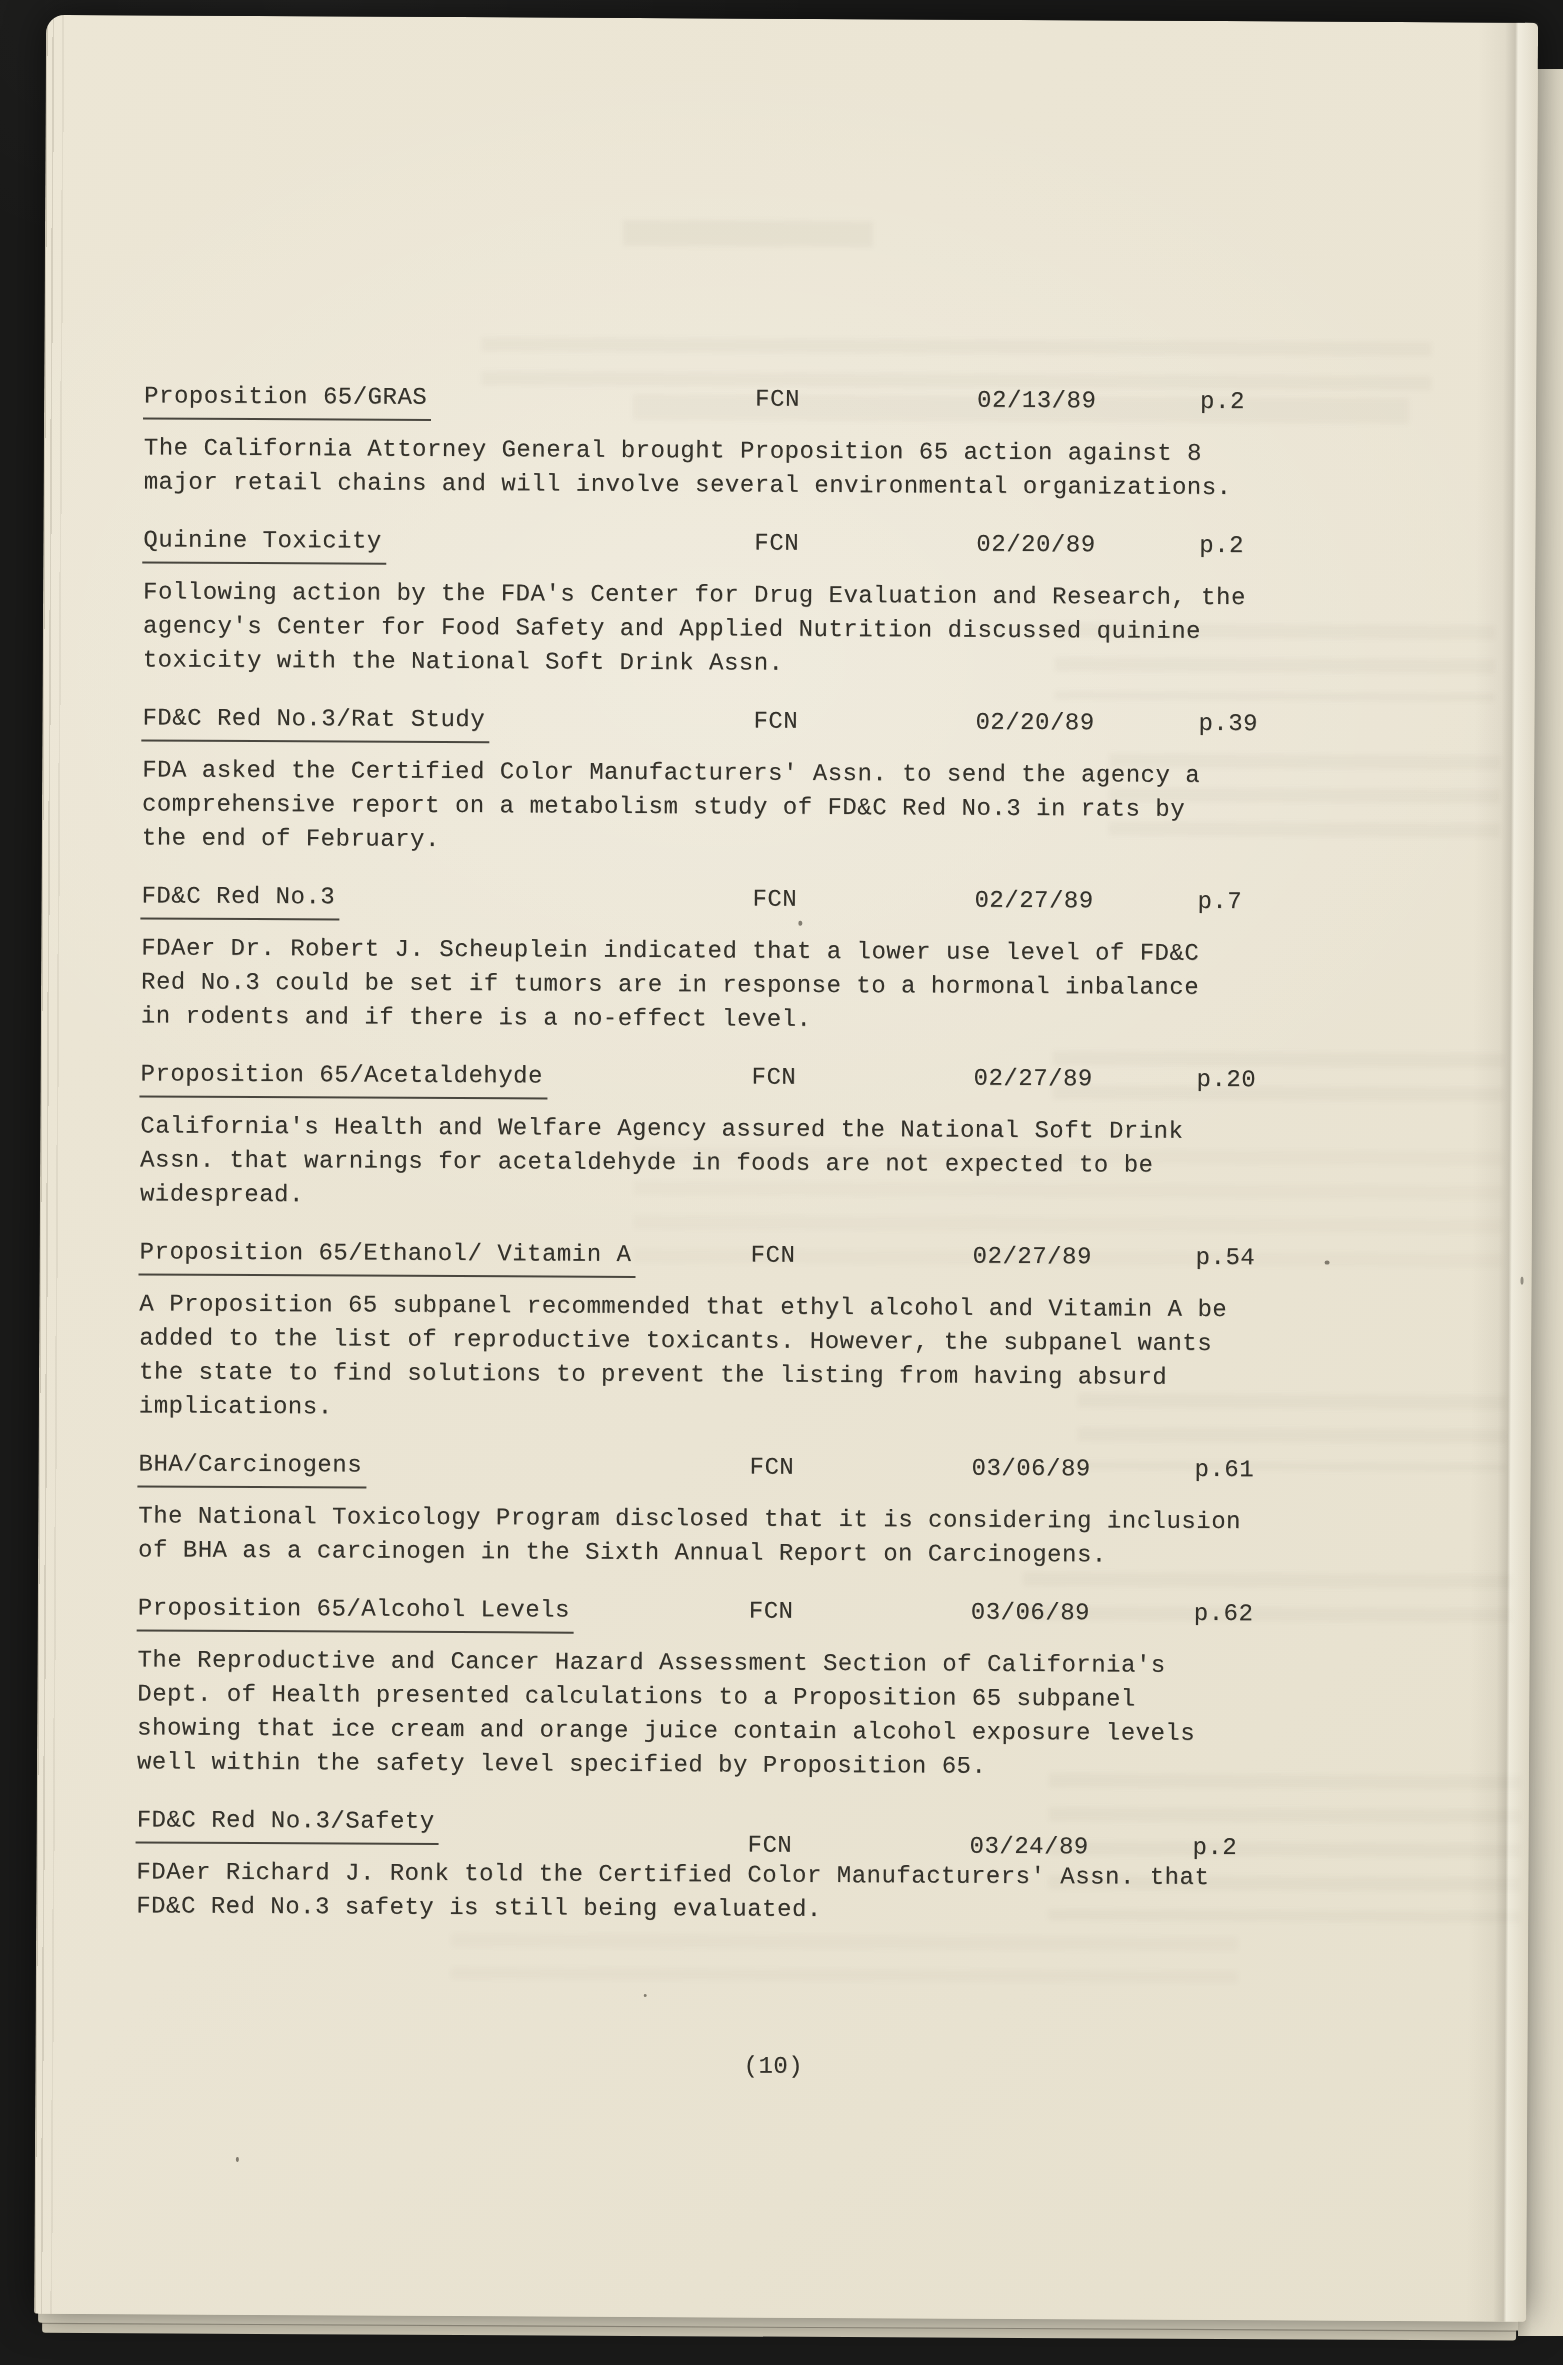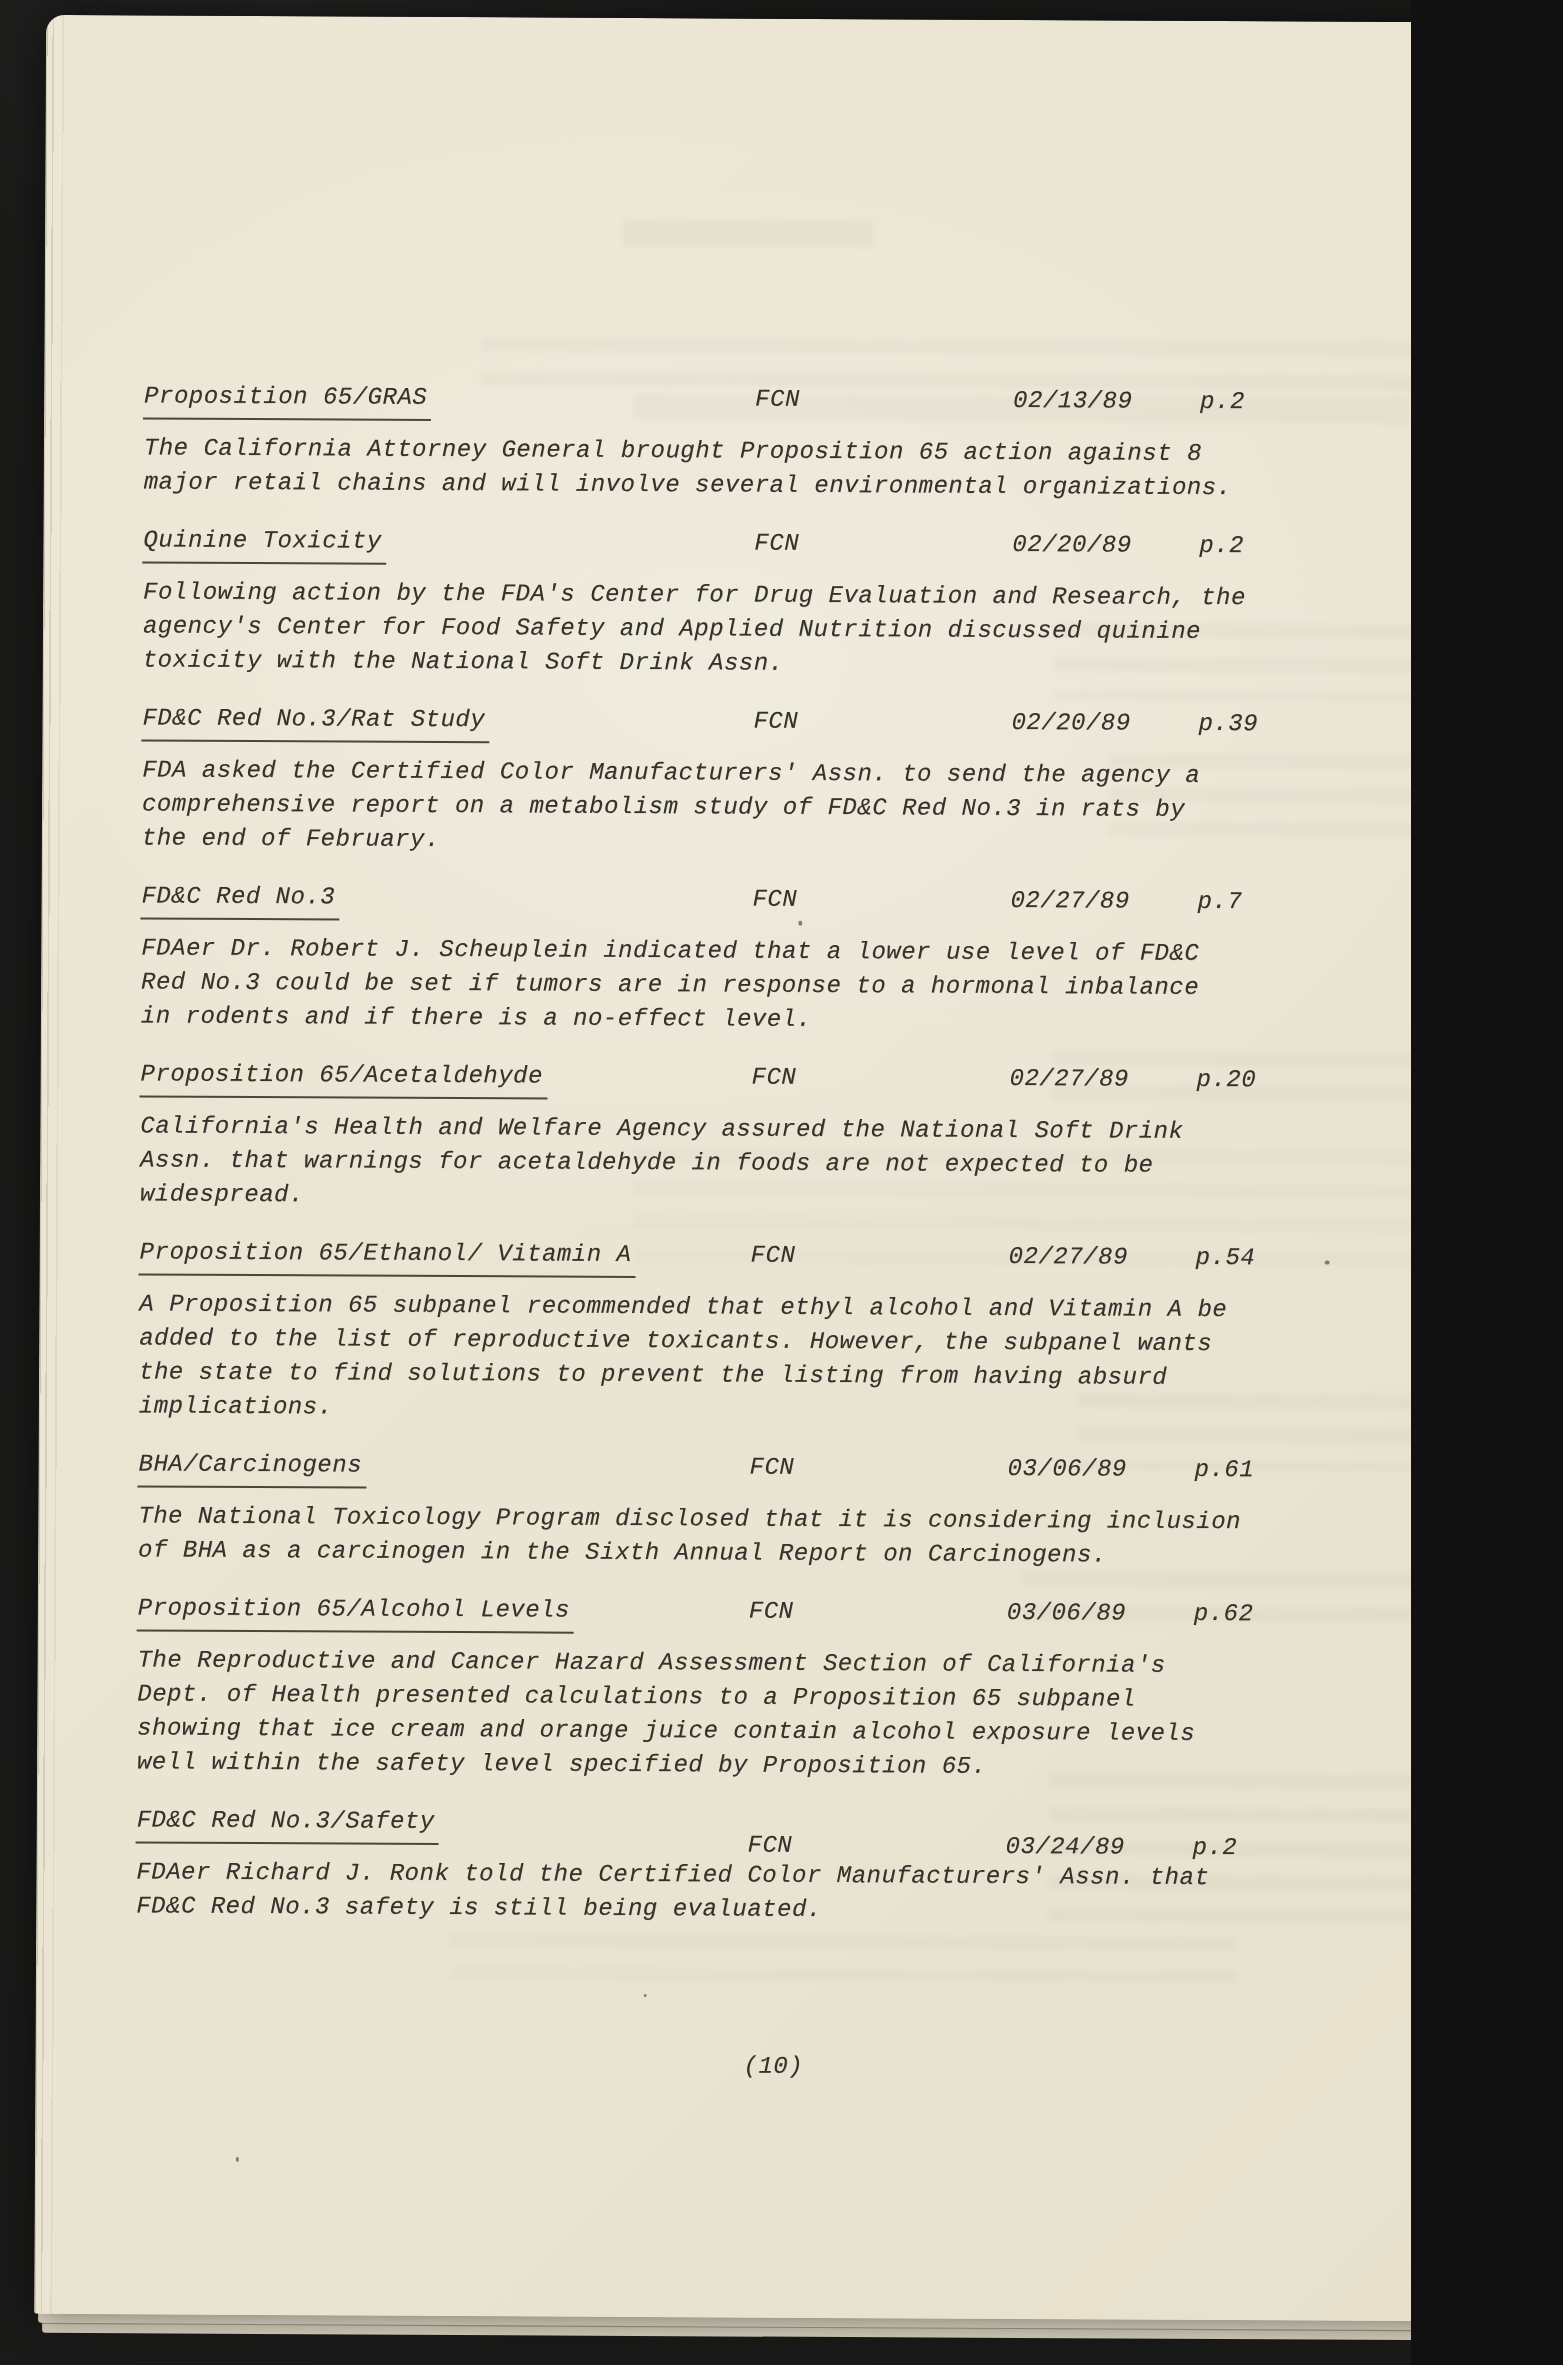--- a/index.html
+++ b/index.html
@@ -3,26 +3,25 @@
 <meta charset="utf-8">
 <style>
   :root{
     --background:#1a1a19;
     --paper:#ebe5d4;
     --paper_dark:#ddd7c3;
     --ink:#34322b;
   }
   html,body{margin:0;padding:0;background:#111;}
   .scan{
-    position:relative;width:1411px;height:2366px;overflow:hidden;
+    position:relative;width:1563px;height:2366px;overflow:hidden;
     background:
       radial-gradient(869px 489px at 20% 0%, rgba(255,255,255,.03), transparent 60%),
       var(--background,#1a1a19);
     font-family:"Liberation Mono","DejaVu Sans Mono",monospace;
-    font-style:italic;
   }
   
   .sheet{position:absolute;transform:rotate(.3deg);transform-origin:22px 22px;}
   .sheet-under2{left:54px;top:38px;width:1474px;height:2295px;background:#d7d1bd;border-radius:16.3px 3.3px 3.3px 3.3px;}
   .sheet-under1{left:50px;top:26px;width:1483px;height:2297px;background:#e2dcc8;border-radius:17.4px 3.3px 3.3px 3.3px;
     box-shadow:0 1.1px 0 rgba(60,55,45,.35);}
   .right-sliver{
     position:absolute;left:1518px;top:69px;width:46px;height:2267px;
     background:linear-gradient(90deg,#cfc9b6, #e6e0cd 30%, #e3ddca);
   }
@@ -53,21 +52,21 @@
   .content{position:absolute;left:100px;top:0;width:1140px;color:var(--ink,#34322b);
     font-size:24px;line-height:34px;letter-spacing:0.5px;
     text-shadow:0.3px 0.3px 0 rgba(52,50,44,.35);}
   .entries{padding-top:364px;}
   .entry{margin-top:24px;}
   .entry:first-child{margin-top:0;}
   .entry-head{position:relative;height:41px;margin-bottom:11px;}
   .entry-title{display:inline-block;border-bottom:2.7px solid rgba(50,48,41,.88);padding:0 4.3px 4.3px 1.1px;margin-left:-1.1px;}
   .meta{position:absolute;top:0;}
   .meta.src{left:611px;}
-  .meta.date{left:869px;}
+  .meta.date{left:833px;}
   .meta.pref{left:1056px;}
   .offset-meta .meta{top:22px;}
   .entry-body{white-space:pre-line;}
   .page-number{margin-top:123px;width:100%;padding-left:136px;box-sizing:border-box;text-align:center;}
   
   .ghosts,.specks{position:absolute;inset:0;pointer-events:none;}
   .ghost{position:absolute;filter:blur(2.7px);opacity:.55;
     background:repeating-linear-gradient(180deg, rgba(138,130,110,.11) 0 14px, transparent 14px 34px);}
   .g1{left:578px;top:202px;width:250px;height:26px;background:rgba(138,130,110,.13);}
   .g2{left:437px;top:320px;width:950px;height:50px;}

